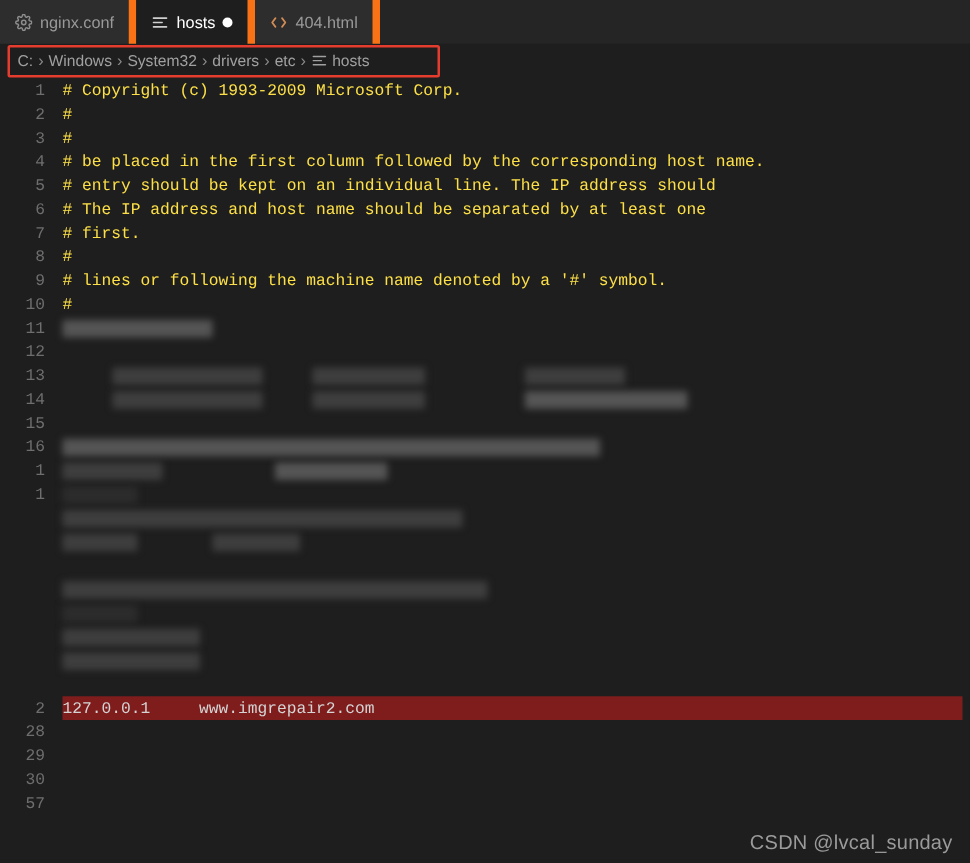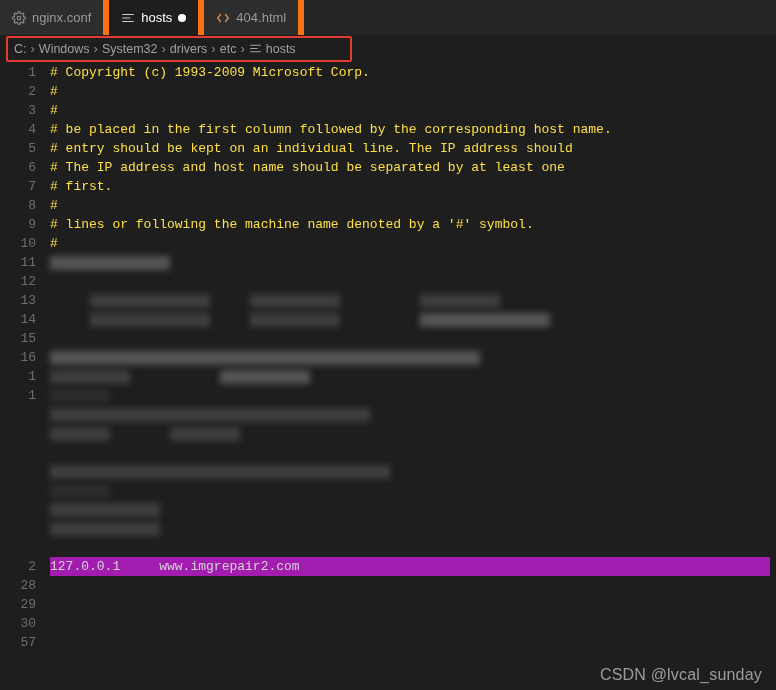--- a/index.html
+++ b/index.html
@@ -78,21 +78,21 @@
     text-align: right;
     color: #6e6e6e;
     padding: 0 14px 0 0;
     width: 50px;
     user-select: none;
   }
   .gutter div { height: 19px; }
   .code { flex: 1; position: relative; padding-right: 6px; }
   .codeline { height: 19px; white-space: pre; color: #fde047; }
   .codeline.plain { color: #d4d4d4; }
-  .codeline.highlight { background: #a21caf; }
+  .codeline.highlight { background: #7f1d1d; }
 
   
   .blurrow { height: 19px; position: relative; }
   .blob {
     position: absolute;
     background: #3e3e3e;
     filter: blur(3px);
     height: 14px;
     top: 3px;
   }

